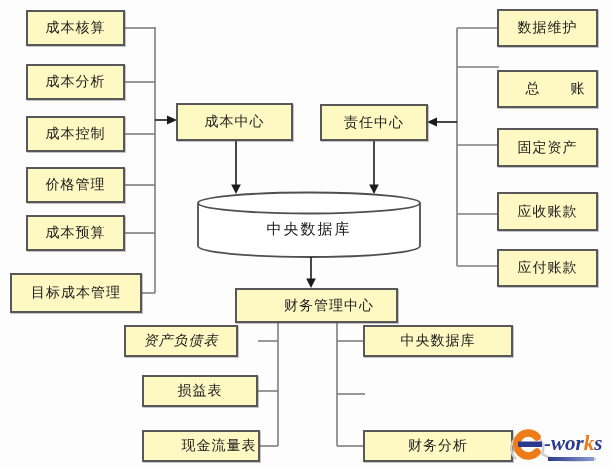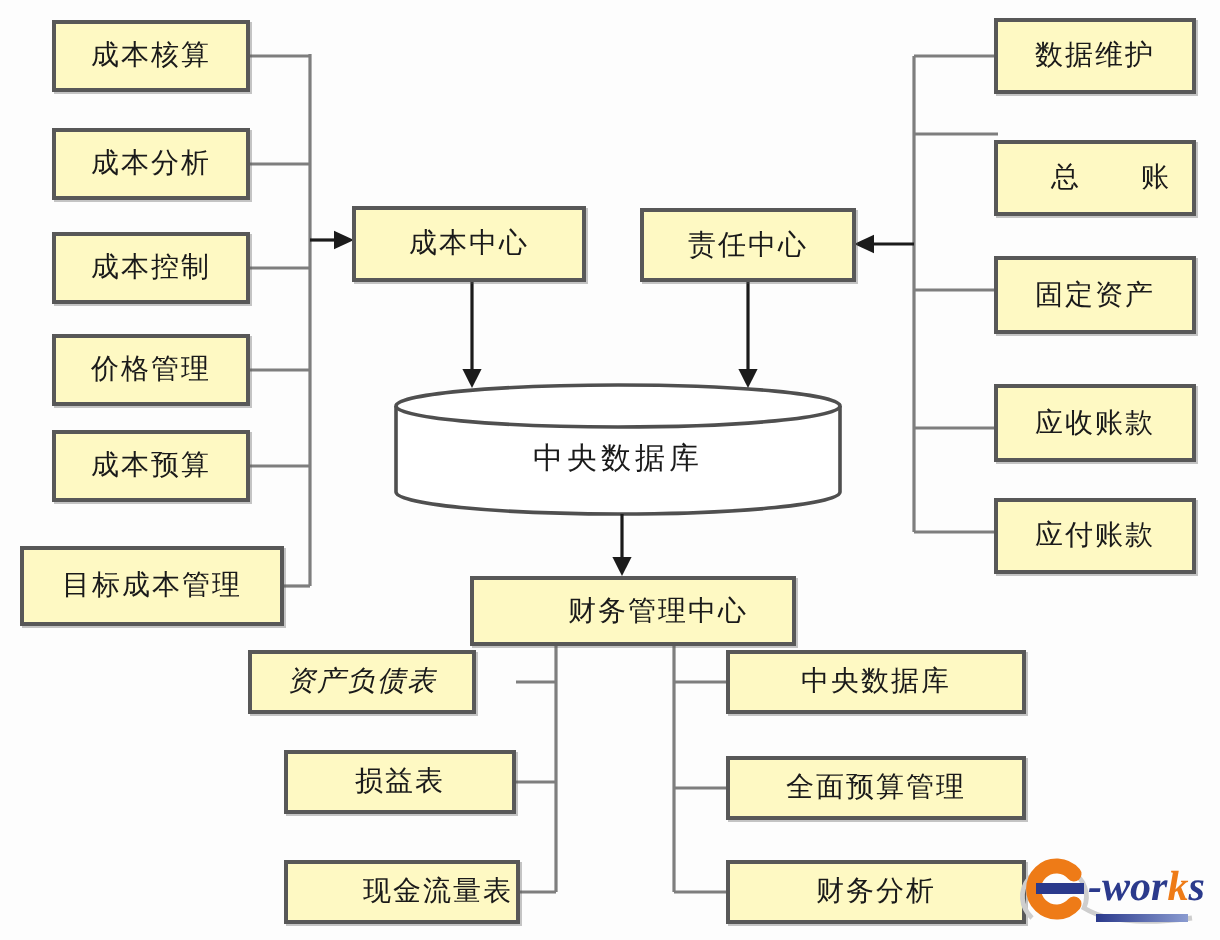--- a/index.html
+++ b/index.html
@@ -140,21 +140,20 @@
   <div class="box" id="b-ra1">总　　账</div>
   <div class="box" id="b-ra2">固定资产</div>
   <div class="box" id="b-ra3">应收账款</div>
   <div class="box" id="b-ra4">应付账款</div>
 
   <div class="box" id="b-bl0">资产负债表</div>
   <div class="box" id="b-bl1">损益表</div>
   <div class="box" id="b-bl2">现金流量表</div>
 
   <div class="box" id="b-br0">中央数据库</div>
-  <div class="box" id="b-br1">全面预算管理</div>
   <div class="box" id="b-br2">财务分析</div>
 
   <div class="logo">
     <svg class="logo-svg" width="100" height="42" viewBox="0 0 100 42" xmlns="http://www.w3.org/2000/svg">
 
       <path d="M8,33 A16,15 0 1 1 34,28 Q50,38 88,33" fill="none" stroke="#cecece" stroke-width="2.4"></path>
 
       <path d="M29,11 A11.5,11.5 0 1 0 29,26" fill="none" stroke="#ee7b17" stroke-width="7.5" stroke-linecap="round"></path>
 
       <rect x="10" y="15.5" width="24" height="5.5" fill="#2b3a8c"></rect>

